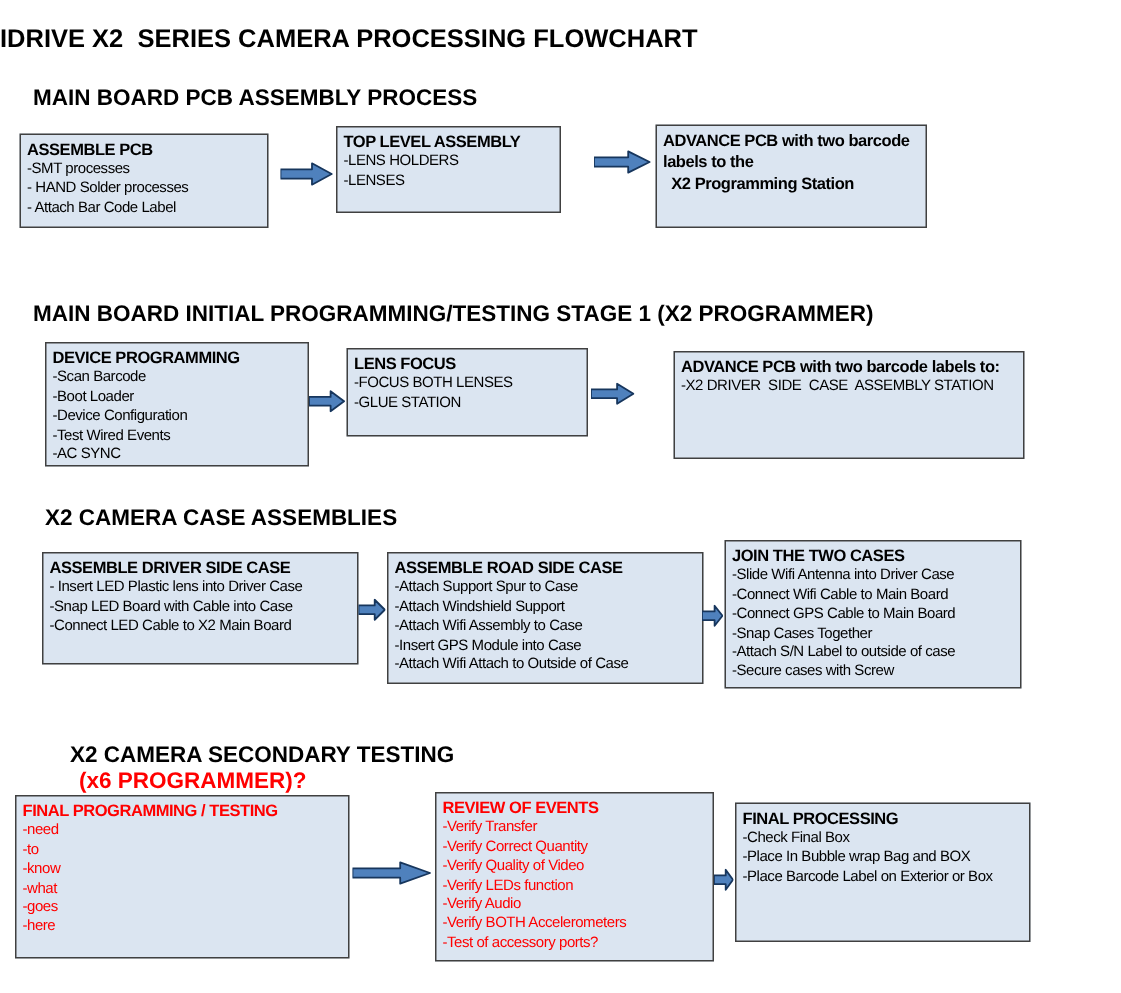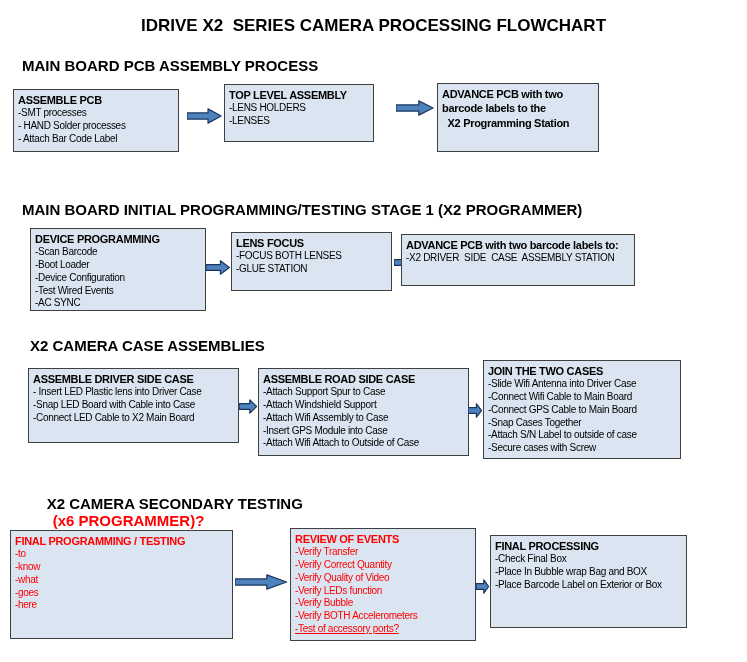--- a/index.html
+++ b/index.html
@@ -14,21 +14,20 @@
     width: 747px;
     height: 662px;
     background: #ffffff;
     overflow: hidden;
   }
   .page-title {
     position: absolute;
     top: 16px;
     left: 0;
     width: 100%;
-    text-align: center;
     font-size: 17px;
     font-weight: bold;
     white-space: pre-wrap;
   }
   .section-heading {
     position: absolute;
     font-size: 15px;
     font-weight: bold;
     white-space: pre-wrap;
   }
@@ -46,21 +45,21 @@
     letter-spacing: -0.3px;
     white-space: pre-wrap;
   }
   .box-item {
     font-size: 10px;
     line-height: 1.28;
     letter-spacing: -0.3px;
     white-space: pre-wrap;
   }
   .box.red .box-title, .box.red .box-item { color: var(--alert-text, #ff0000); }
-  .u { text-decoration: underline; }
+  .u { }
   .arrow { position: absolute; }
   .arrow svg { width: 100%; height: 100%; display: block; }
   .arrow path {
     fill: var(--arrow-fill, #4f81bd);
     stroke: var(--arrow-stroke, #17365d);
     stroke-width: 1.2;
     stroke-linejoin: round;
   }
 </style>
 </head>
@@ -86,21 +85,21 @@
   <div class="box" style="left:224px;top:84px;width:150px;height:58px">
     <div class="box-title">TOP LEVEL ASSEMBLY</div>
     <div class="box-item">-LENS HOLDERS</div>
     <div class="box-item">-LENSES</div>
   </div>
   <div class="arrow" style="left:396px;top:100px;width:38px;height:16px">
     <svg viewBox="0 0 40 18" preserveAspectRatio="none">
         <path vector-effect="non-scaling-stroke" d="M0,5.5 L24,5.5 L24,1 L39,9 L24,17 L24,12.5 L0,12.5 Z"></path>
       </svg>
   </div>
-  <div class="box" style="left:437px;top:83px;width:162px;height:69px">
+  <div class="box" style="left:437px;top:83px;width:181px;height:69px">
     <div class="box-title">ADVANCE PCB with two barcode labels to the
   X2 Programming Station</div>
   </div>
 
   <div class="section-heading" style="left:22px;top:201px">MAIN BOARD INITIAL PROGRAMMING/TESTING STAGE 1 (X2 PROGRAMMER)</div>
 
   <div class="box" style="left:30px;top:228px;width:176px;height:83px">
     <div class="box-title">DEVICE PROGRAMMING</div>
     <div class="box-item">-Scan Barcode</div>
     <div class="box-item">-Boot Loader</div>
@@ -116,21 +115,21 @@
   <div class="box" style="left:231px;top:232px;width:161px;height:59px">
     <div class="box-title">LENS FOCUS</div>
     <div class="box-item">-FOCUS BOTH LENSES</div>
     <div class="box-item">-GLUE STATION</div>
   </div>
   <div class="arrow" style="left:394px;top:255px;width:29px;height:15px">
     <svg viewBox="0 0 40 18" preserveAspectRatio="none">
         <path vector-effect="non-scaling-stroke" d="M0,5.5 L24,5.5 L24,1 L39,9 L24,17 L24,12.5 L0,12.5 Z"></path>
       </svg>
   </div>
-  <div class="box" style="left:401px;top:234px;width:234px;height:52px">
+  <div class="box" style="left:449px;top:234px;width:234px;height:72px">
     <div class="box-title">ADVANCE PCB with two barcode labels to:</div>
     <div class="box-item">-X2 DRIVER  SIDE  CASE  ASSEMBLY STATION</div>
   </div>
 
   <div class="section-heading" style="left:30px;top:337px">X2 CAMERA CASE ASSEMBLIES</div>
 
   <div class="box" style="left:28px;top:368px;width:211px;height:75px">
     <div class="box-title">ASSEMBLE DRIVER SIDE CASE</div>
     <div class="box-item">- Insert LED Plastic lens into Driver Case</div>
     <div class="box-item">-Snap LED Board with Cable into Case</div>
@@ -164,38 +163,39 @@
     <div class="box-item">-Secure cases with Screw</div>
   </div>
 
   <div class="section-heading" style="left:30px;top:478px">
     <span>X2 CAMERA SECONDARY TESTING</span>
     <span class="red-text">(x6 PROGRAMMER)?</span>
   </div>
 
   <div class="box red" style="left:10px;top:530px;width:223px;height:109px">
     <div class="box-title">FINAL PROGRAMMING / TESTING</div>
+    <div class="box-item">-need</div>
     <div class="box-item">-to</div>
     <div class="box-item">-know</div>
     <div class="box-item">-what</div>
     <div class="box-item">-goes</div>
     <div class="box-item">-here</div>
   </div>
   <div class="arrow" style="left:235px;top:574px;width:53px;height:16px">
     <svg viewBox="0 0 40 18" preserveAspectRatio="none">
         <path vector-effect="non-scaling-stroke" d="M0,5.5 L24,5.5 L24,1 L39,9 L24,17 L24,12.5 L0,12.5 Z"></path>
       </svg>
   </div>
   <div class="box red" style="left:290px;top:528px;width:186px;height:113px">
     <div class="box-title">REVIEW OF EVENTS</div>
     <div class="box-item">-Verify Transfer</div>
     <div class="box-item">-Verify Correct Quantity</div>
     <div class="box-item">-Verify Quality of Video</div>
     <div class="box-item">-Verify LEDs function</div>
-    <div class="box-item">-Verify Bubble</div>
+    <div class="box-item">-Verify Audio</div>
     <div class="box-item">-Verify BOTH Accelerometers</div>
     <div class="box-item u">-Test of accessory ports?</div>
   </div>
   <div class="arrow" style="left:476px;top:579px;width:13px;height:15px">
     <svg viewBox="0 0 40 18" preserveAspectRatio="none">
         <path vector-effect="non-scaling-stroke" d="M0,5.5 L24,5.5 L24,1 L39,9 L24,17 L24,12.5 L0,12.5 Z"></path>
       </svg>
   </div>
   <div class="box" style="left:490px;top:535px;width:197px;height:93px">
     <div class="box-title">FINAL PROCESSING</div>

